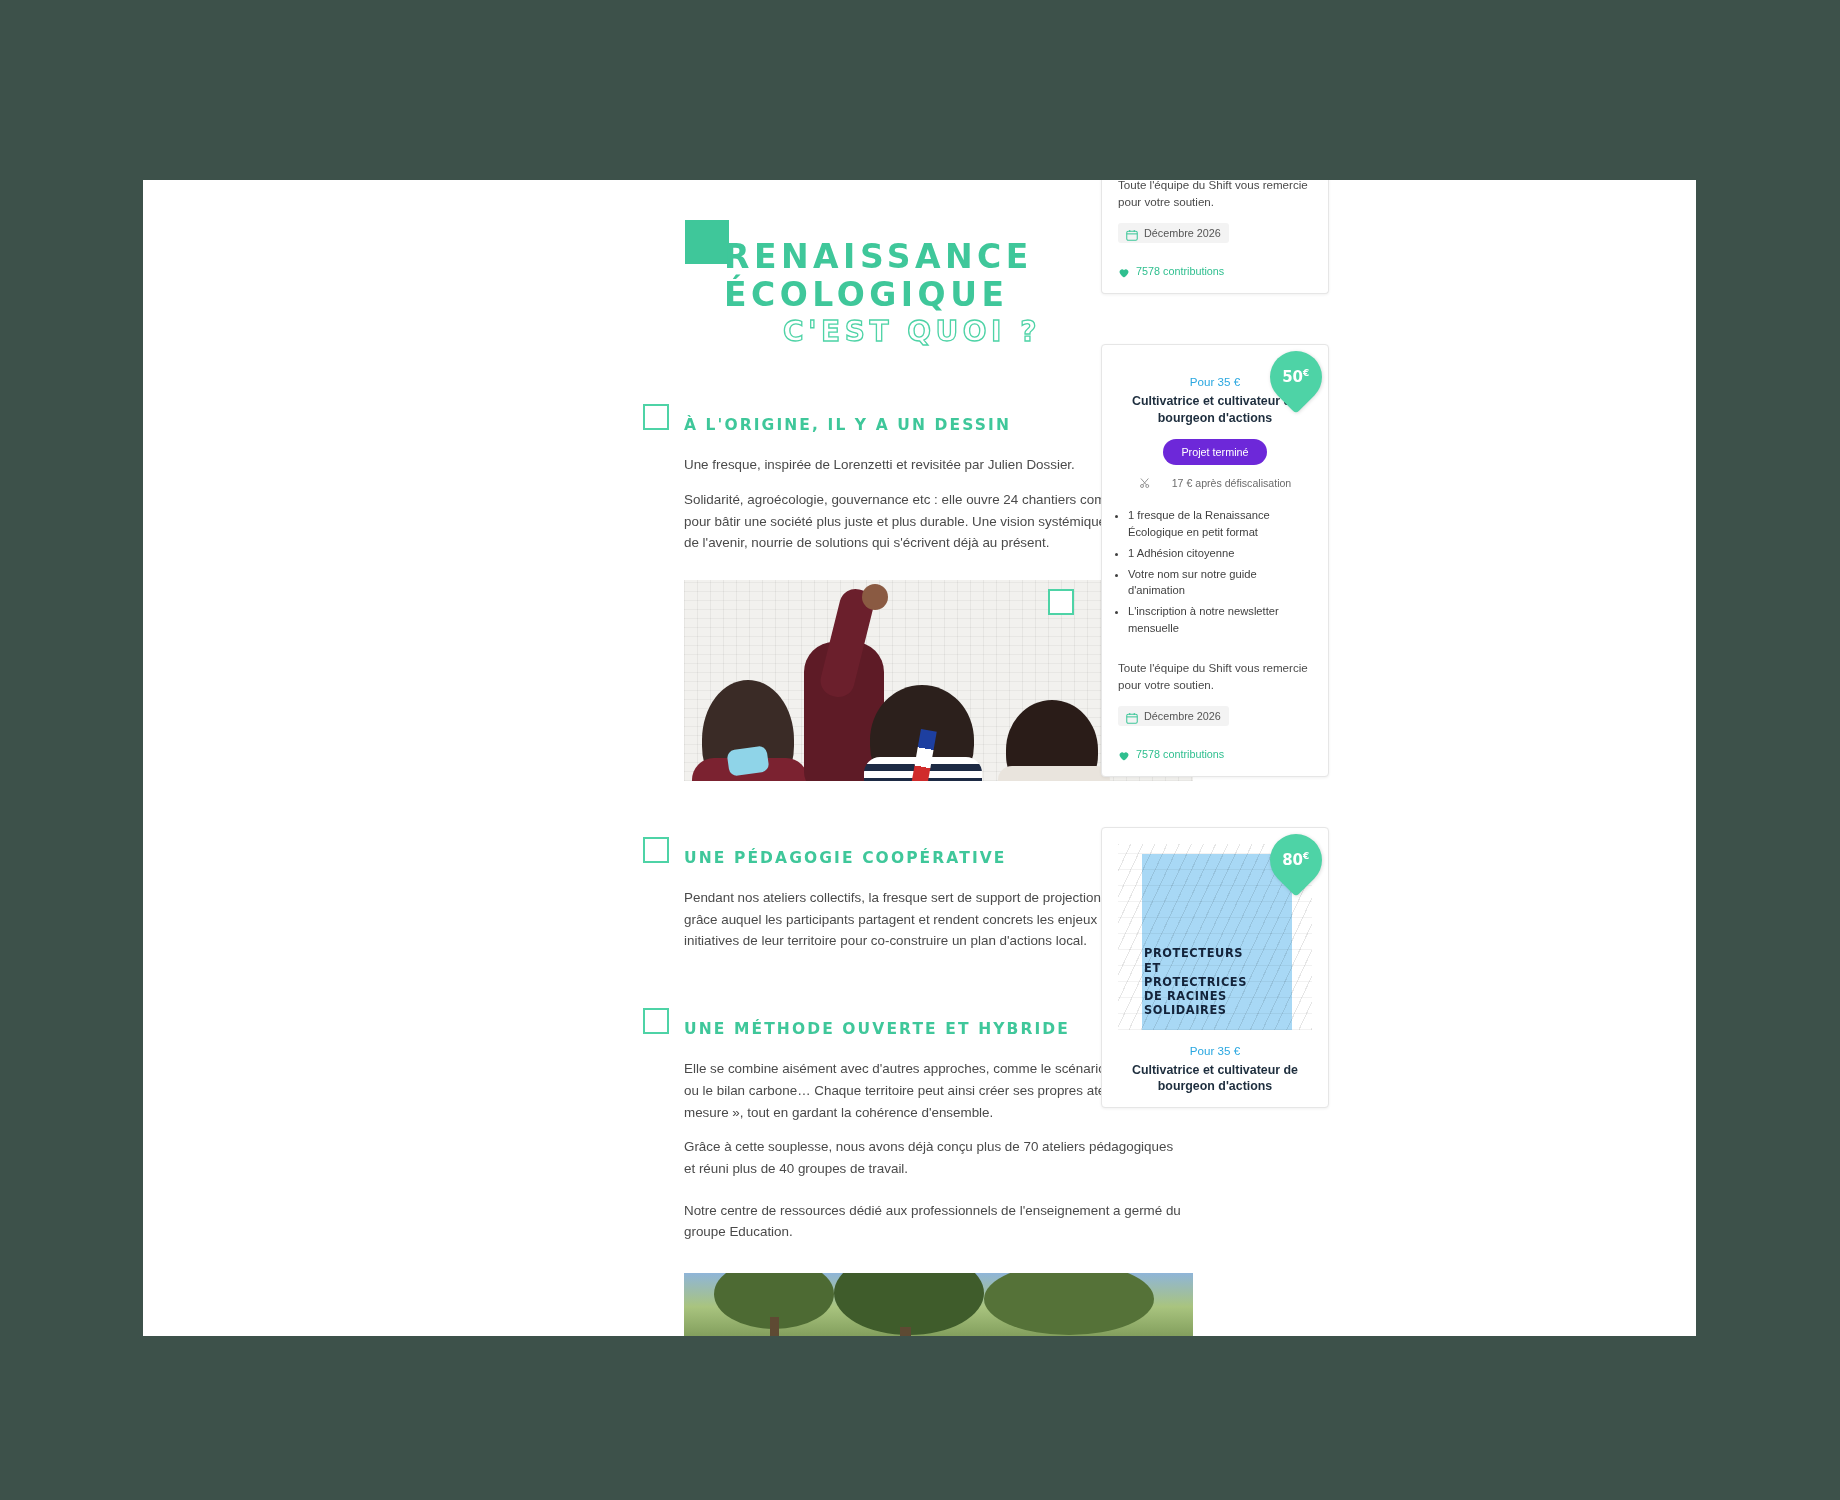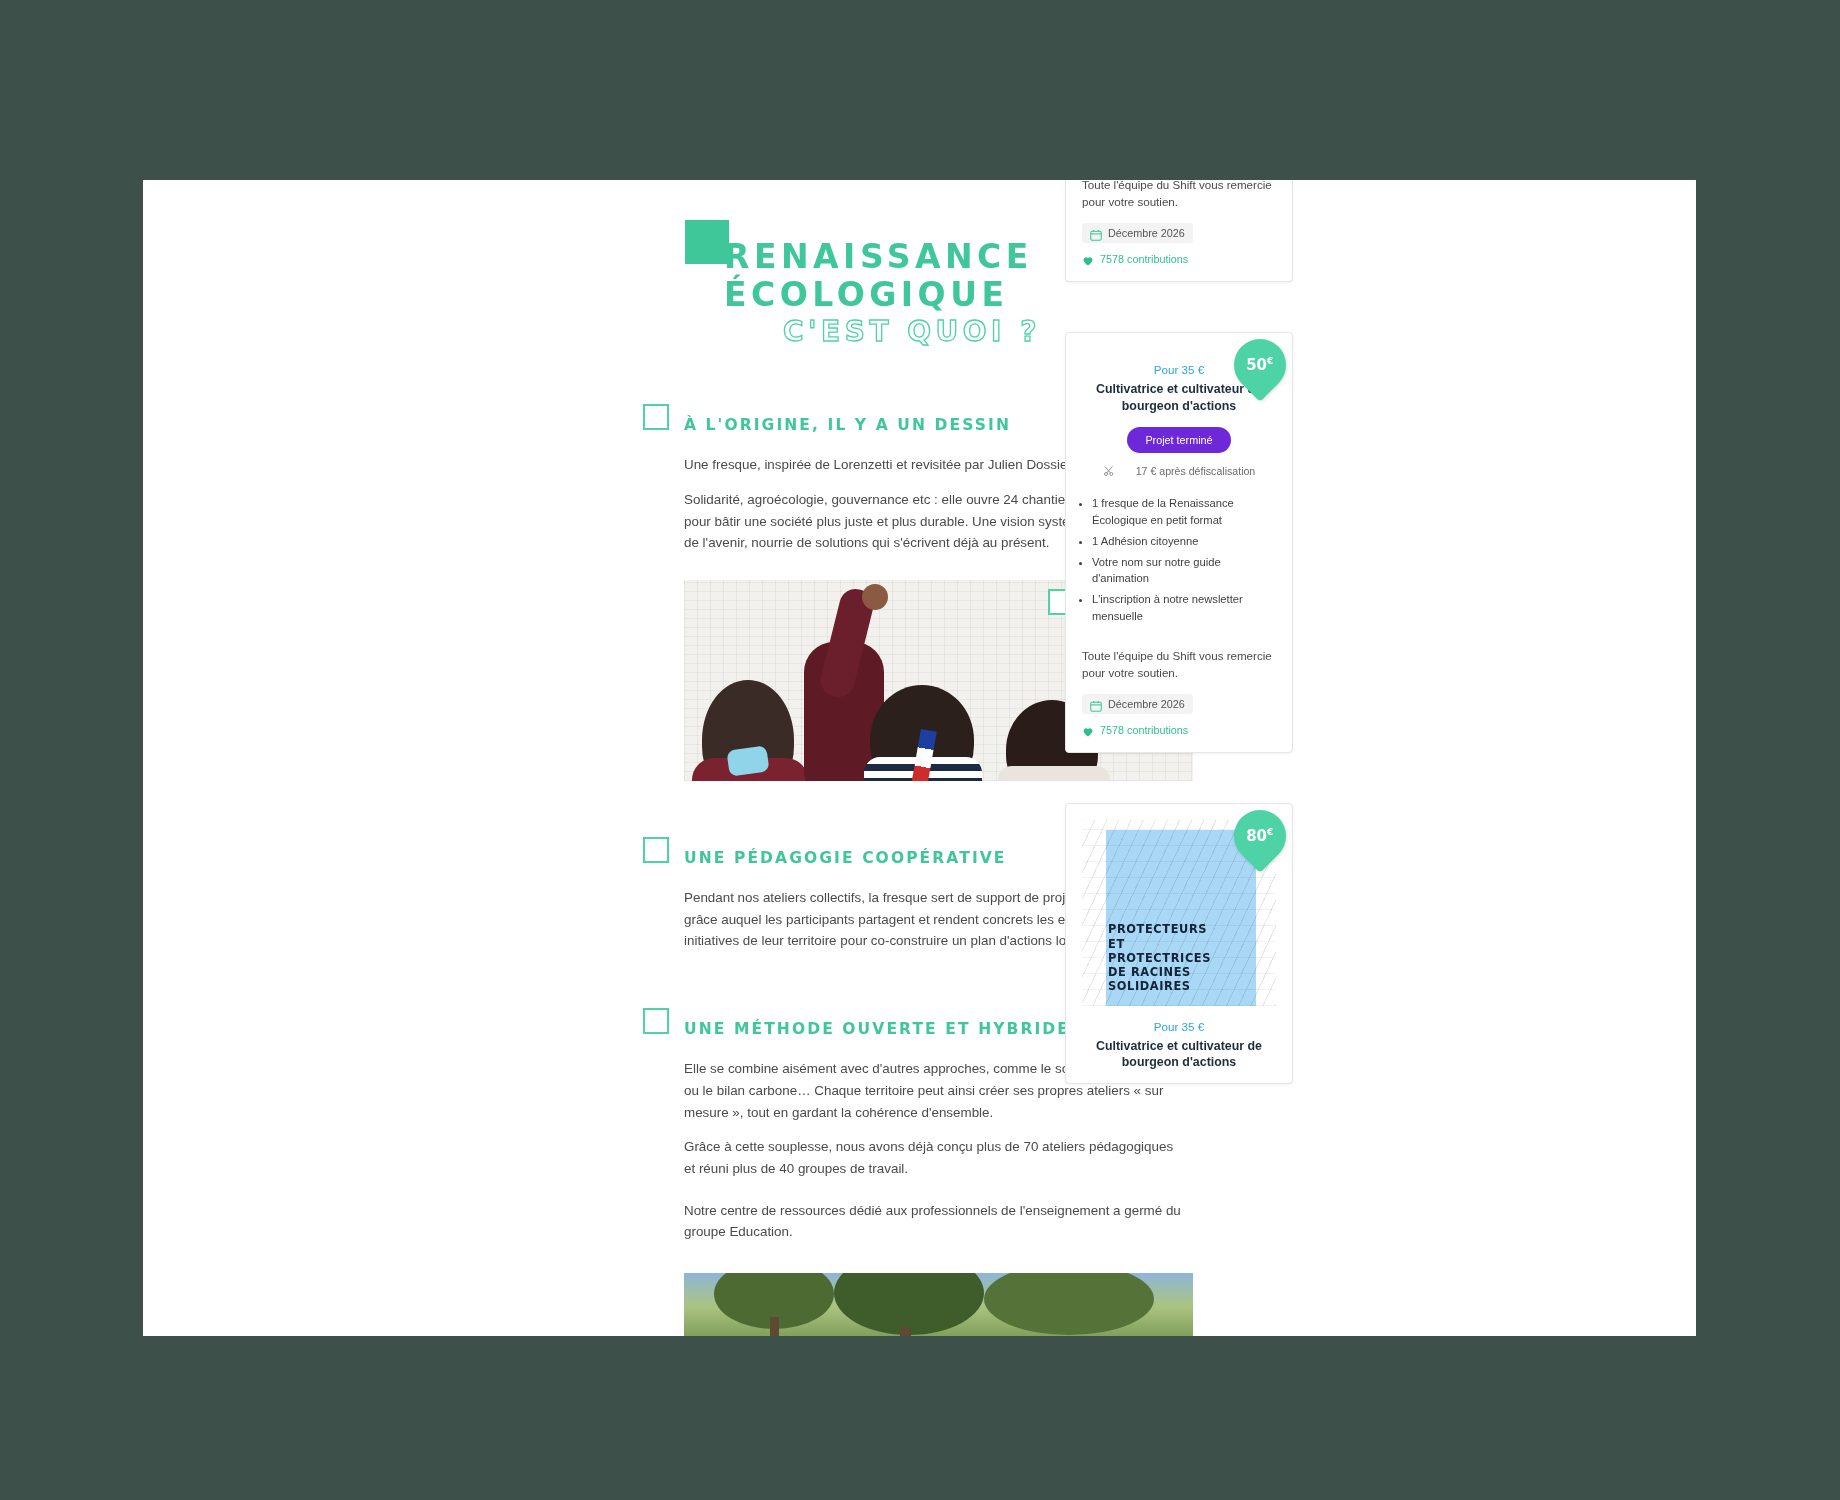--- a/index.html
+++ b/index.html
@@ -152,21 +152,21 @@
   .t1 { left: 30px; top: -14px; width: 120px; height: 70px; }
   .t2 { left: 150px; top: -22px; width: 150px; height: 84px; background:#3f5c2b; }
   .t3 { left: 300px; top: -10px; width: 170px; height: 72px; background:#557238; }
   .trunk { position:absolute; background:#5e4a33; }
   .tr1 { left: 86px; top: 44px; width: 9px; height: 40px; }
   .tr2 { left: 216px; top: 54px; width: 11px; height: 30px; }
 
   
   .side-col {
     position: absolute;
-    left: 922px;
+    left: 958px;
     top: 0;
     width: 240px;
   }
   .card {
     position: relative;
     background: #ffffff;
     border: 1px solid #e6e6e6;
     border-radius: 4px;
     box-shadow: 0 1px 3px rgba(0,0,0,0.06);
     width: 226px;
@@ -191,21 +191,21 @@
     gap: 6px;
     margin: 10px 16px 0 16px;
     background: #f3f3f3;
     border-radius: 3px;
     padding: 4px 8px;
     width: fit-content;
   }
   .meta-row.plain {
     background: transparent;
     padding: 4px 0;
-    margin-top: 6px;
+    margin-top: 18px;
   }
   .meta-text { font-size: 10.8px; color: #555; }
   .meta-text.accent { color: #2fbf8f; }
   .ico { width: 12px; height: 12px; display: inline-block; flex: 0 0 auto; }
 
   
   .tile-wrap { position: relative; padding: 16px 16px 0 16px; }
   .tile {
     position: relative;
     width: 194px;

